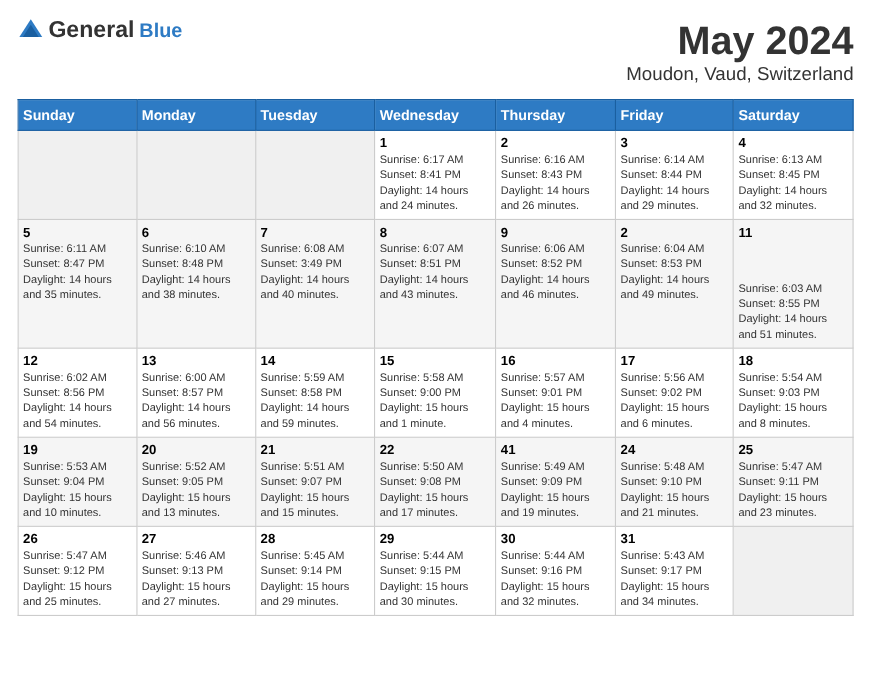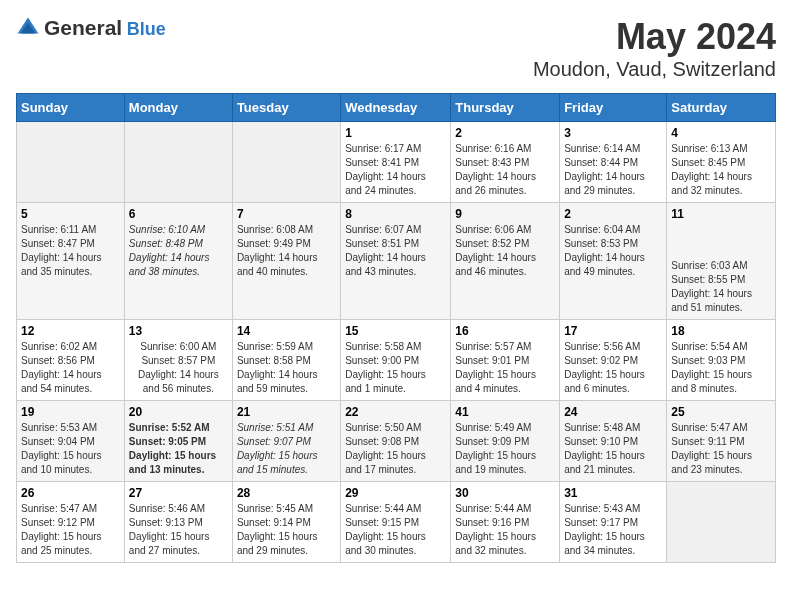--- a/index.html
+++ b/index.html
@@ -27,21 +27,21 @@
     }
     .title-area {
       text-align: right;
     }
     .month-title {
       font-size: 36px;
       font-weight: bold;
       color: #333;
     }
     .location-title {
-      font-size: 20px;
+      font-size: 17px;
       color: #333;
     }
     table {
       width: 100%;
       border-collapse: collapse;
       font-size: 11px;
     }
     thead tr th {
       background: #2e7bc4;
       color: #fff;
@@ -150,29 +150,29 @@
       <tr>
         <td>
           <div class="day-num">5</div>
           <div class="day-info" style="white-space: pre-line;">Sunrise: 6:11 AM
 Sunset: 8:47 PM
 Daylight: 14 hours
 and 35 minutes.</div>
         </td>
         <td>
           <div class="day-num">6</div>
-          <div class="day-info" style="white-space: pre-line; font-style: italic;">Sunrise: 6:10 AM
+          <div class="day-info" style="white-space: pre-line;">Sunrise: 6:10 AM
 Sunset: 8:48 PM
 Daylight: 14 hours
 and 38 minutes.</div>
         </td>
         <td>
           <div class="day-num">7</div>
           <div class="day-info" style="white-space: pre-line;">Sunrise: 6:08 AM
-Sunset: 9:49 PM
+Sunset: 3:49 PM
 Daylight: 14 hours
 and 40 minutes.</div>
         </td>
         <td>
           <div class="day-num">8</div>
           <div class="day-info" style="white-space: pre-line;">Sunrise: 6:07 AM
 Sunset: 8:51 PM
 Daylight: 14 hours
 and 43 minutes.</div>
         </td>
@@ -201,21 +201,21 @@
       <tr>
         <td>
           <div class="day-num">12</div>
           <div class="day-info" style="white-space: pre-line;">Sunrise: 6:02 AM
 Sunset: 8:56 PM
 Daylight: 14 hours
 and 54 minutes.</div>
         </td>
         <td>
           <div class="day-num">13</div>
-          <div class="day-info" style="white-space: pre-line; text-align: center;">Sunrise: 6:00 AM
+          <div class="day-info" style="white-space: pre-line;">Sunrise: 6:00 AM
 Sunset: 8:57 PM
 Daylight: 14 hours
 and 56 minutes.</div>
         </td>
         <td>
           <div class="day-num">14</div>
           <div class="day-info" style="white-space: pre-line;">Sunrise: 5:59 AM
 Sunset: 8:58 PM
 Daylight: 14 hours
 and 59 minutes.</div>
@@ -252,28 +252,28 @@
       <tr>
         <td>
           <div class="day-num">19</div>
           <div class="day-info" style="white-space: pre-line;">Sunrise: 5:53 AM
 Sunset: 9:04 PM
 Daylight: 15 hours
 and 10 minutes.</div>
         </td>
         <td>
           <div class="day-num">20</div>
-          <div class="day-info" style="white-space: pre-line; font-weight: bold;">Sunrise: 5:52 AM
+          <div class="day-info" style="white-space: pre-line;">Sunrise: 5:52 AM
 Sunset: 9:05 PM
 Daylight: 15 hours
 and 13 minutes.</div>
         </td>
         <td>
           <div class="day-num">21</div>
-          <div class="day-info" style="white-space: pre-line; font-style: italic;">Sunrise: 5:51 AM
+          <div class="day-info" style="white-space: pre-line;">Sunrise: 5:51 AM
 Sunset: 9:07 PM
 Daylight: 15 hours
 and 15 minutes.</div>
         </td>
         <td>
           <div class="day-num">22</div>
           <div class="day-info" style="white-space: pre-line;">Sunrise: 5:50 AM
 Sunset: 9:08 PM
 Daylight: 15 hours
 and 17 minutes.</div>

